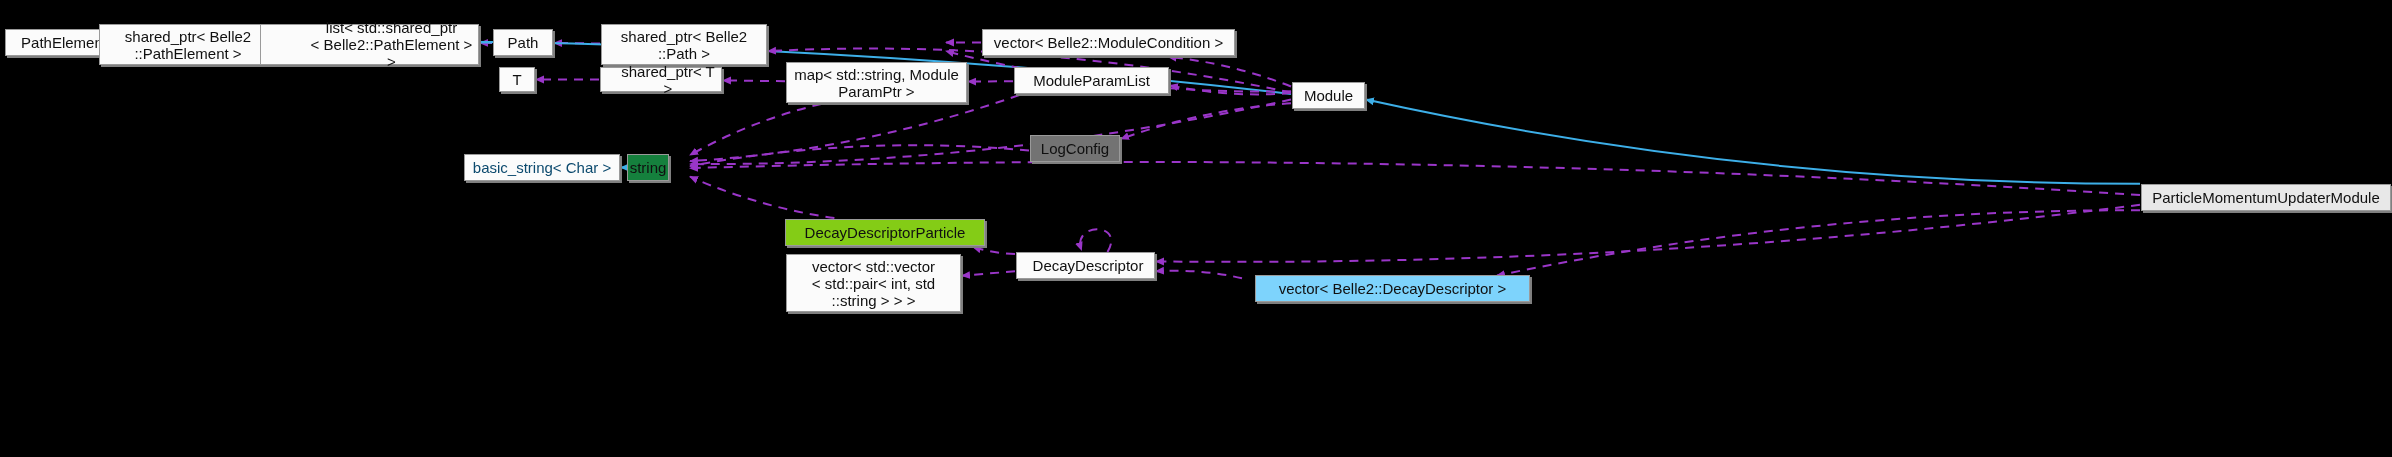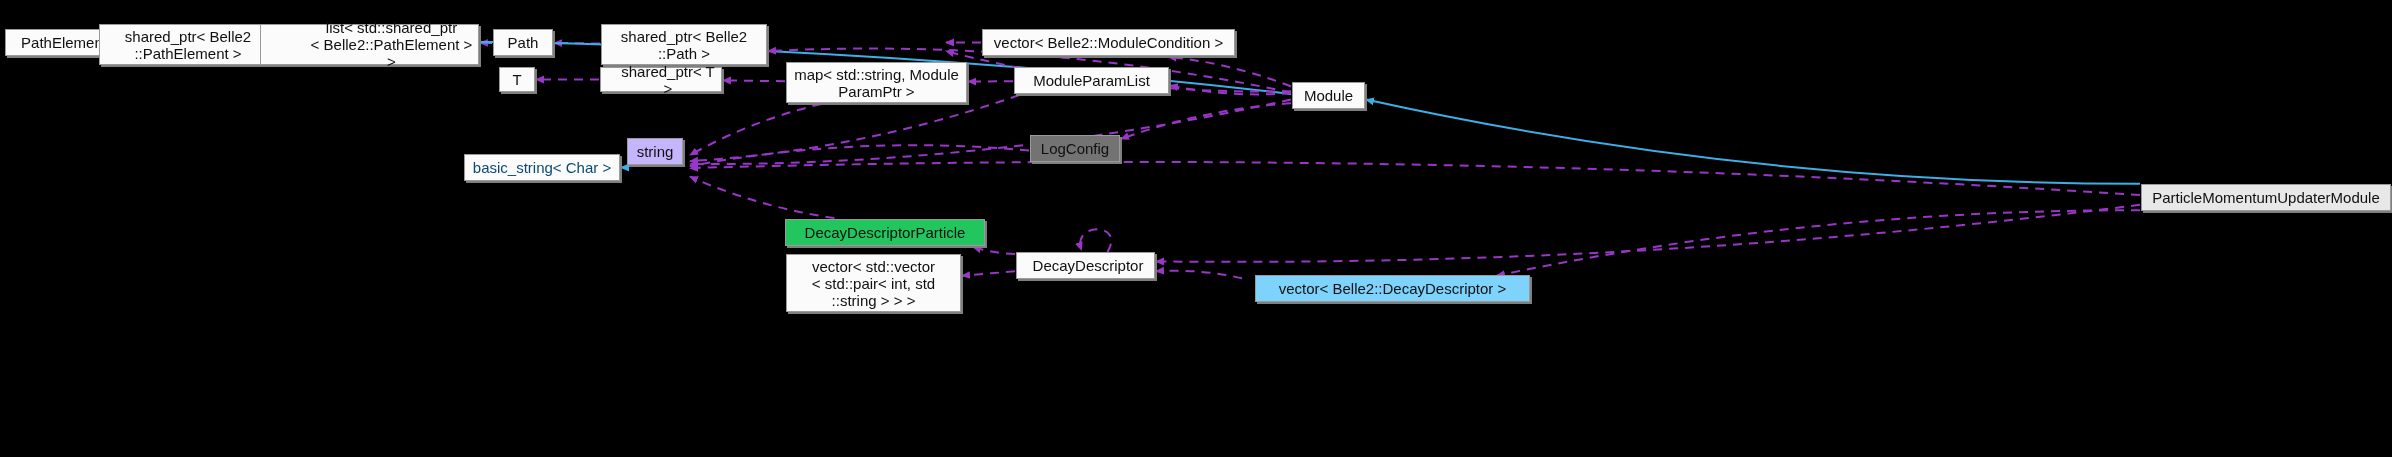--- a/index.html
+++ b/index.html
@@ -88,21 +88,21 @@
     <div class="node" style="left: 798px; top: 29px; width: 147px; height: 27px; background: rgb(251, 251, 251); border-color: rgb(154, 154, 154); color: rgb(16, 16, 16); margin-top: 42px;">ModuleCondition</div>
     <div class="node" style="left: 982px; top: 29px; width: 253px; height: 27px; background: rgb(251, 251, 251); border-color: rgb(154, 154, 154); color: rgb(16, 16, 16);">vector&lt; Belle2::ModuleCondition &gt;</div>
     <div class="node" style="left: 499px; top: 67px; width: 36px; height: 25px; background: rgb(251, 251, 251); border-color: rgb(154, 154, 154); color: rgb(16, 16, 16);">T</div>
     <div class="node" style="left: 600px; top: 67px; width: 122px; height: 25px; background: rgb(251, 251, 251); border-color: rgb(154, 154, 154); color: rgb(16, 16, 16); padding-left: 18px;">shared_ptr&lt; T &gt;</div>
     <div class="node" style="left: 786px; top: 62px; width: 181px; height: 41px; background: rgb(251, 251, 251); border-color: rgb(154, 154, 154); color: rgb(16, 16, 16);">map&lt; std::string, Module
 ParamPtr &gt;</div>
     <div class="node" style="left: 1014px; top: 67px; width: 155px; height: 27px; background: rgb(251, 251, 251); border-color: rgb(154, 154, 154); color: rgb(16, 16, 16);">ModuleParamList</div>
     <div class="node" style="left: 1292px; top: 82px; width: 73px; height: 27px; background: rgb(251, 251, 251); border-color: rgb(154, 154, 154); color: rgb(16, 16, 16);">Module</div>
     <div class="node" style="left: 1030px; top: 135px; width: 90px; height: 27px; background: #737373; border-color: rgb(154, 154, 154); color: rgb(16, 16, 16);">LogConfig</div>
     <div class="node" style="left: 464px; top: 154px; width: 156px; height: 27px; background: rgb(251, 251, 251); border-color: rgb(154, 154, 154); color: #0c4a6e;">basic_string&lt; Char &gt;</div>
-    <div class="node" style="left: 627px; top: 138px; width: 56px; height: 27px; background: #c4b5fd; border-color: rgb(154, 154, 154); color: rgb(16, 16, 16);">string</div>
+    <div class="node" style="left: 627px; top: 154px; width: 42px; height: 27px; background: #15803d; border-color: rgb(154, 154, 154); color: rgb(16, 16, 16);">string</div>
     <div class="node focus" style="left: 2141px; top: 184px; width: 250px; height: 27px; background: rgb(232, 232, 232); border-color: rgb(154, 154, 154); color: rgb(16, 16, 16);">ParticleMomentumUpdaterModule</div>
-    <div class="node" style="left: 785px; top: 219px; width: 200px; height: 27px; background: #22c55e; border-color: rgb(154, 154, 154); color: rgb(16, 16, 16);">DecayDescriptorParticle</div>
+    <div class="node" style="left: 785px; top: 219px; width: 200px; height: 27px; background: #84cc16; border-color: rgb(154, 154, 154); color: rgb(16, 16, 16);">DecayDescriptorParticle</div>
     <div class="node" style="left: 786px; top: 254px; width: 175px; height: 58px; background: rgb(251, 251, 251); border-color: rgb(154, 154, 154); color: rgb(16, 16, 16);">vector&lt; std::vector
 &lt; std::pair&lt; int, std
 ::string &gt; &gt; &gt;</div>
     <div class="node" style="left: 1016px; top: 252px; width: 139px; height: 27px; background: rgb(251, 251, 251); border-color: rgb(154, 154, 154); color: rgb(16, 16, 16); padding-left: 9px;">DecayDescriptor</div>
     <div class="node" style="left: 1243px; top: 275px; width: 275px; height: 27px; background: #7dd3fc; border-color: rgb(154, 154, 154); color: rgb(16, 16, 16); margin-left: 12px;">vector&lt; Belle2::DecayDescriptor &gt;</div>
   </div>
 
 </body></html>

